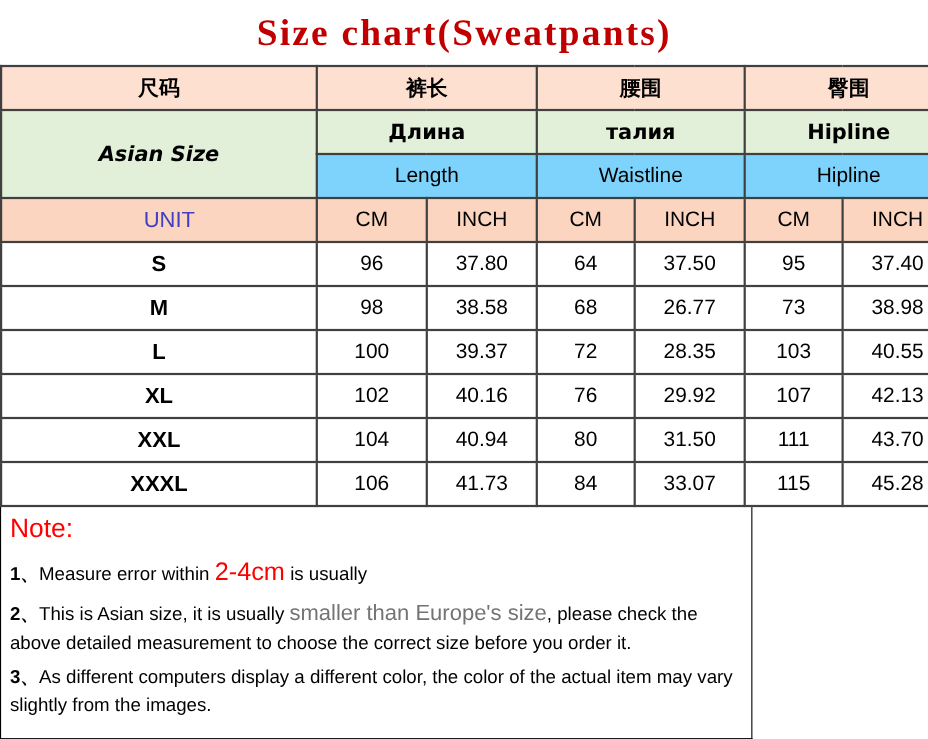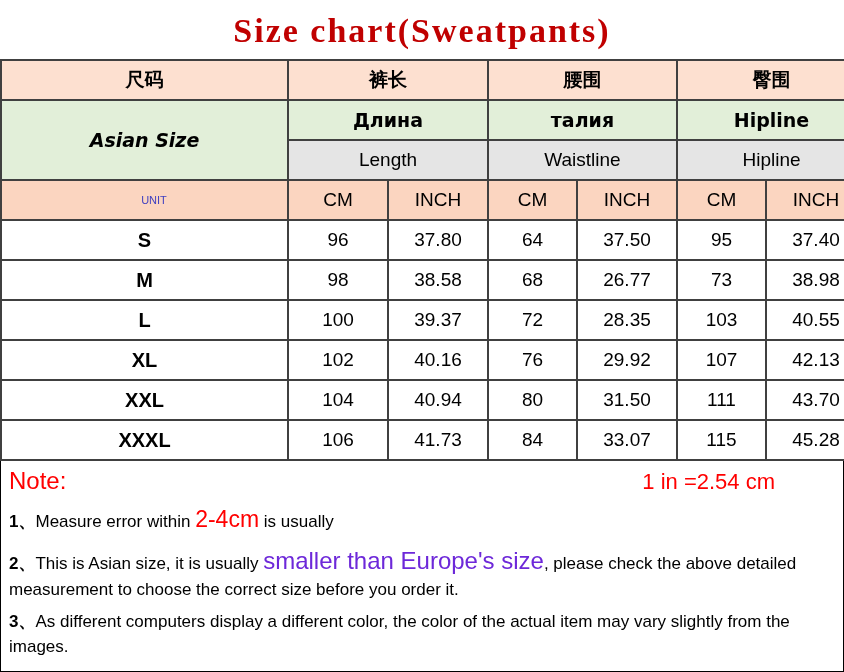--- a/index.html
+++ b/index.html
@@ -67,52 +67,52 @@
     font-style: italic;
   }
   .ru-row td {
     background: #e2efd9;
     font-family: "DejaVu Sans", sans-serif;
     font-size: 22px;
     font-weight: bold;
     height: 38px;
   }
   .en-row td {
-    background: #e5e5e5;
+    background: #7dd3fc;
     font-size: 23px;
     height: 38px;
   }
   .unit-row td {
     background: #fbd5c0;
     color: #4040c0;
     font-size: 17px;
     height: 32px;
   }
   .unit-row td.unit-label {
     color: #4040c0;
-    font-size: 11px;
+    font-size: 20px;
     padding-left: 19px;
   }
   .data-row td {
     background: #ffffff;
     font-size: 19px;
     height: 40px;
   }
   .data-row td.size-name {
     font-weight: bold;
     font-size: 20px;
   }
 
   .notes {
     border-left: 1px solid #000;
     border-right: 1px solid #000;
     border-bottom: 1px solid #000;
     border-top: 0;
     box-sizing: border-box;
-    width: 844px;
+    width: 684px;
     flex: 1 1 auto;
     padding: 6px 8px 4px 8px;
     position: relative;
   }
   .note-head {
     display: flex;
     justify-content: space-between;
     align-items: baseline;
   }
   .note-title {
@@ -129,22 +129,22 @@
     font-size: 17px;
     color: #000000;
     line-height: 1.45;
     margin-top: 7px;
   }
   .red-lg {
     color: #ff0000;
     font-size: 23px;
   }
   .red-xl {
-    color: #6d28d9;
-    font-size: 24px;
+    color: #737373;
+    font-size: 20px;
   }
   .num {
     font-size: 17px;
     font-weight: bold;
   }
 </style>
 </head>
 <body>
 
 <div class="sheet">
@@ -242,21 +242,20 @@
         <td>33.07</td>
         <td>115</td>
         <td>45.28</td>
       </tr>
     </tbody>
   </table>
 
   <div class="notes">
     <div class="note-head">
       <span class="note-title">Note:</span>
-      <span class="conv">1 in =2.54 cm</span>
     </div>
 
     <div class="note-line">
       <span class="num">1、</span><span>Measure error within </span><span class="red-lg">2-4cm</span><span> is usually</span>
     </div>
 
     <div class="note-line">
       <span class="num">2、</span><span>This is Asian size, it is usually </span><span class="red-xl">smaller than Europe's size</span><span>, please check the above detailed measurement to choose the correct size before you order it.</span>
     </div>
 

